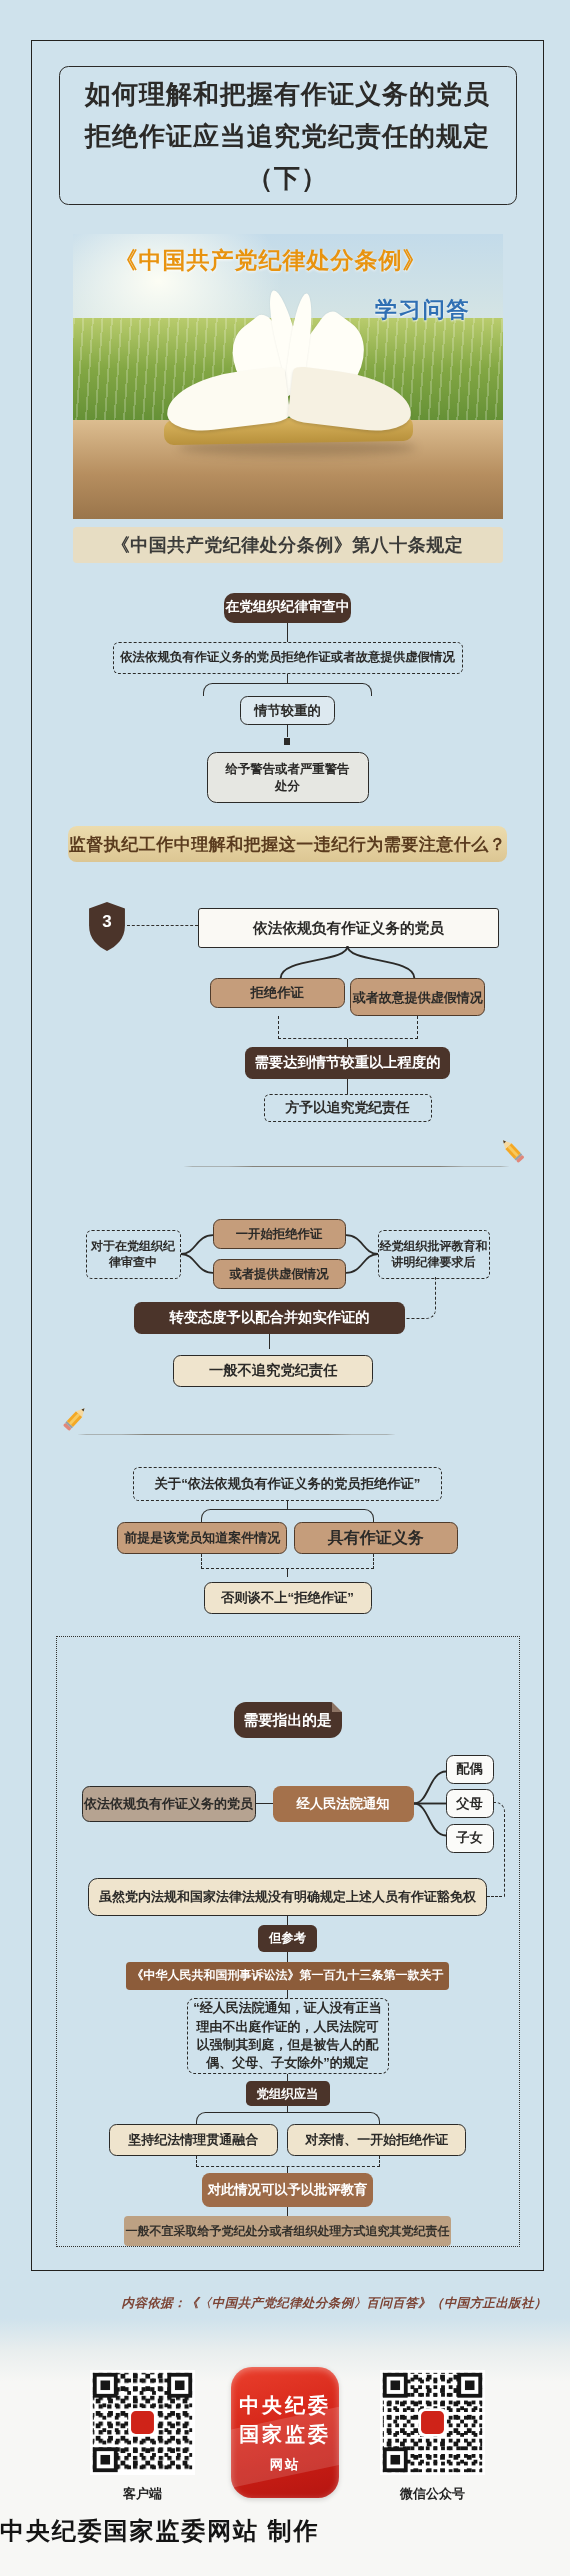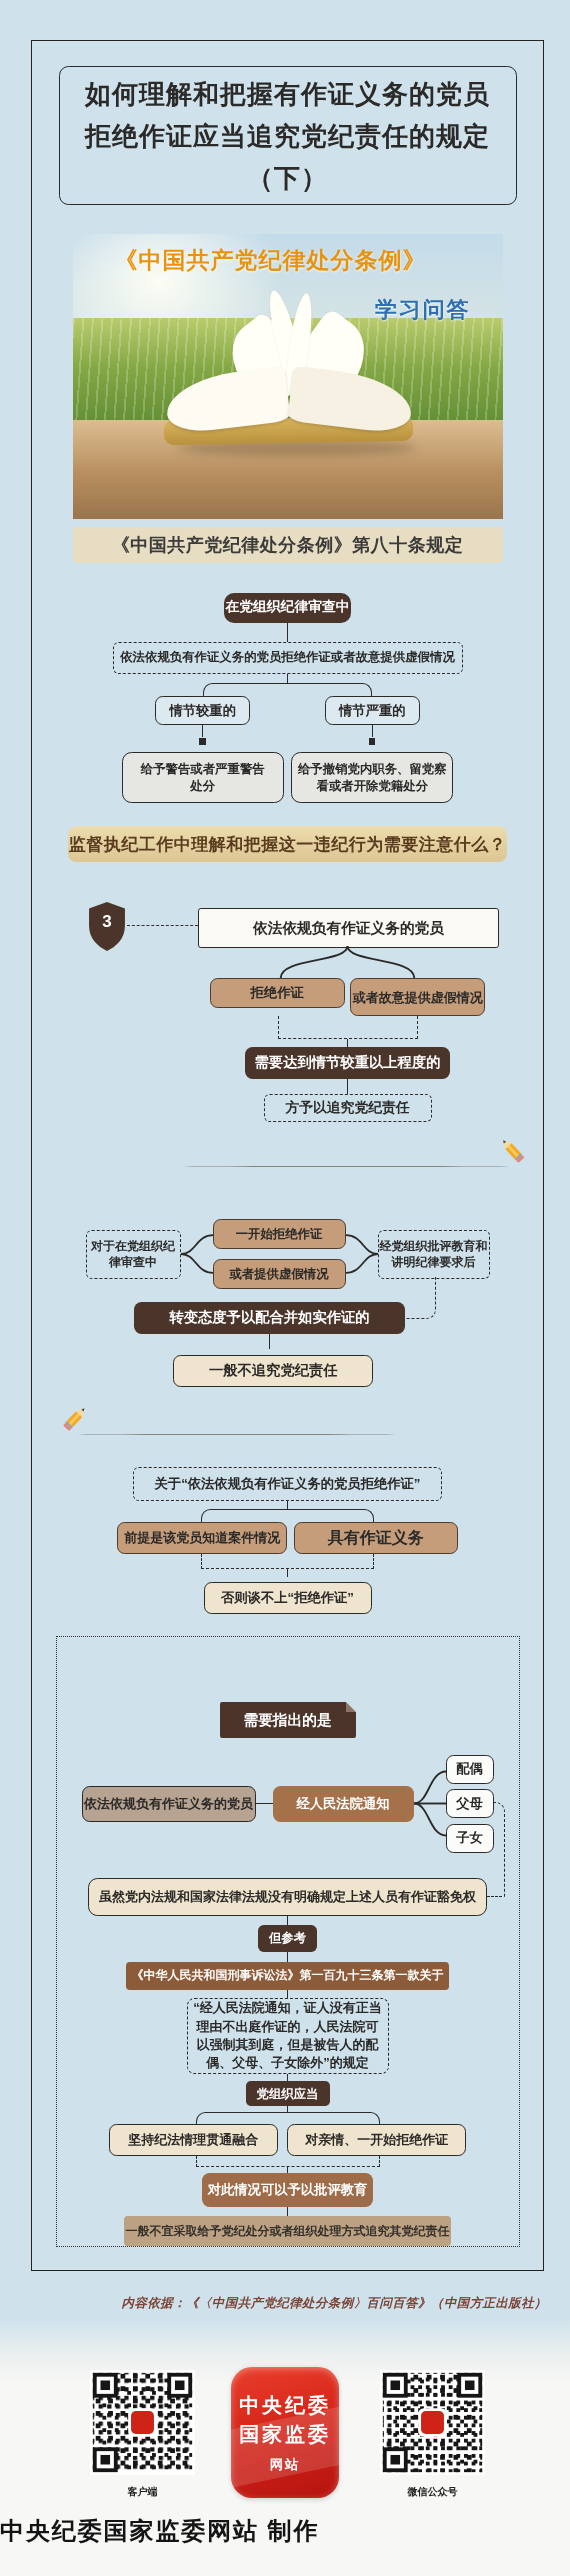--- a/index.html
+++ b/index.html
@@ -66,38 +66,38 @@
   .divider{position:relative;width:333px;height:25px}
   .divider::before{content:"";position:absolute;left:0;right:0;bottom:4.8px;border-top:1.9px solid #85827a;border-radius:50%}
   .pencil{position:absolute;width:28.5px;height:28.5px}
   
   .flow3{position:relative;margin-top:42px;width:513px;display:flex;flex-direction:column;align-items:center}
   .f3row{display:flex;align-items:center;height:80px}
   .f3route{position:absolute;left:375px;top:63px;width:28.5px;height:41px;border-right:1.9px dashed #2b2a28;border-bottom:1.9px dashed #2b2a28;border-radius:0 0 9.5px 0}
   
   .note{position:relative;margin-top:22px;width:464px;height:611px;border:1.9px dotted #33322f;box-sizing:border-box;
     display:flex;flex-direction:column;align-items:center}
-  .tag{position:relative;margin-top:65px;width:136px;height:36px;background:#4b342a;color:#fff;display:flex;align-items:center;justify-content:center;
-    font-size:14.7px;font-weight:bold;border-radius:2px}
+  .tag{position:relative;margin-top:65px;width:108px;height:36px;background:#4b342a;color:#fff;display:flex;align-items:center;justify-content:center;
+    font-size:14.7px;font-weight:bold;border-radius:12px}
   .tag::after{content:"";position:absolute;right:0;top:0;border-top:10.5px solid #cfe2ec;border-left:10.5px solid #8d7464}
   .noterow{margin-top:20px;height:91px;display:flex;align-items:center}
   .stack3{display:flex;flex-direction:column;gap:5.7px}
   .whitebox{width:46px;height:27px;background:#fbfbf9;border:1.9px solid #2b2a28;border-radius:7.6px;display:flex;align-items:center;justify-content:center;
     font-size:13.3px;font-weight:bold;color:#2b2a28}
   .noteRouteV{position:absolute;left:436px;top:165px;width:11.4px;height:94px;border-top:1.9px dashed #2b2a28;border-right:1.9px dashed #2b2a28;border-radius:0 9.5px 0 0}
   .noteRouteH{position:absolute;left:430px;top:259px;width:15px;border-top:1.9px dashed #2b2a28}
   .lawbar{margin-top:0;width:323px;height:28.5px;background:#8c5c3a;color:#fff;border-radius:3.8px;display:flex;align-items:center;justify-content:center;
     font-size:12px;font-weight:bold}
   .action{width:171px;height:34px;background:#9e6c49;color:#fff;border:none;border-radius:7.6px;font-size:13.3px}
   .conclusion{width:327px;height:30px;background:#bda183;border:none;border-radius:4px;font-size:12px;color:#33302b}
   
   .source{position:absolute;right:24px;top:2295px;font-family:"Liberation Serif",serif;font-style:italic;font-weight:bold;
     font-size:12.4px;color:#7c4435;letter-spacing:0.5px}
   .qr{position:absolute;width:105px;height:105px}
-  .qrlabel{position:absolute;width:105px;text-align:center;font-size:10px;font-weight:bold;color:#222;top:2485px}
+  .qrlabel{position:absolute;width:105px;text-align:center;font-size:13px;font-weight:bold;color:#222;top:2485px}
   .logo{position:absolute;left:231px;top:2367px;width:108px;height:131px;border-radius:21px;overflow:hidden;
     background:linear-gradient(165deg,#ea3f2c,#d02015 55%,#b51511);box-shadow:inset 0 1.9px 7.6px rgba(255,255,255,.35),0 1.9px 4.8px rgba(0,0,0,.15);
     display:flex;flex-direction:column;align-items:center;justify-content:center;color:#fff;
     font-family:"Liberation Serif",serif;font-weight:bold}
   .logo::after{content:"";position:absolute;left:-28.5px;top:49px;width:190px;height:57px;background:rgba(255,255,255,.14);transform:rotate(-12deg)}
   .logo .l1{font-size:20px;letter-spacing:2.9px;line-height:29.5px}
   .logo .l2{font-size:13.3px;margin-top:6.7px;letter-spacing:1.9px}
   .credit{position:absolute;left:0;right:12px;top:2515px;font-size:24px;font-weight:bold;color:#141414;letter-spacing:1.9px}
 </style>
 </head>
@@ -133,25 +133,20 @@
     <div class="box dark" style="margin-top:29.5px;width:127px;height:30px;font-size:13.8px;border-radius:10px">在党组织纪律审查中</div>
     <div class="vl" style="height:19px"></div>
     <div class="box dashb" style="width:350px;height:32px;font-size:12.4px;border-radius:5.7px">依法依规负有作证义务的党员拒绝作证或者故意提供虚假情况</div>
     <div class="vl" style="height:9.5px"></div>
     <div class="split" style="width:169px;height:13.3px"></div>
     <div class="fcols">
       <div class="fcol">
         <div class="box ltblue" style="width:95px;height:28.5px;font-size:13.3px">情节较重的</div>
         <div class="vl cap" style="height:12.4px"></div>
         <div class="box gray" style="margin-top:15px;width:162px;height:51px;font-size:12.4px;border-radius:9.5px;padding:0 13px">给予警告或者严重警告处分</div>
-      </div>
-      <div class="fcol">
-        <div class="box ltblue" style="width:95px;height:28.5px;font-size:13.3px">情节严重的</div>
-        <div class="vl cap" style="height:12.4px"></div>
-        <div class="box gray" style="margin-top:15px;width:162px;height:51px;font-size:12.4px;border-radius:9.5px;padding:0 3.8px">给予撤销党内职务、留党察看或者开除党籍处分</div>
       </div>
     </div>
 
     <div class="qbar">监督执纪工作中理解和把握这一违纪行为需要注意什么？</div>
 
     <div class="flow2">
       <div class="shield">
         <svg width="40" height="51" viewBox="0 0 42 54">
             <path d="M21 1 L40 8 V26 C40 40 31 48 21 53 C11 48 2 40 2 26 V8 Z" fill="#4b342a"></path>
           </svg>

